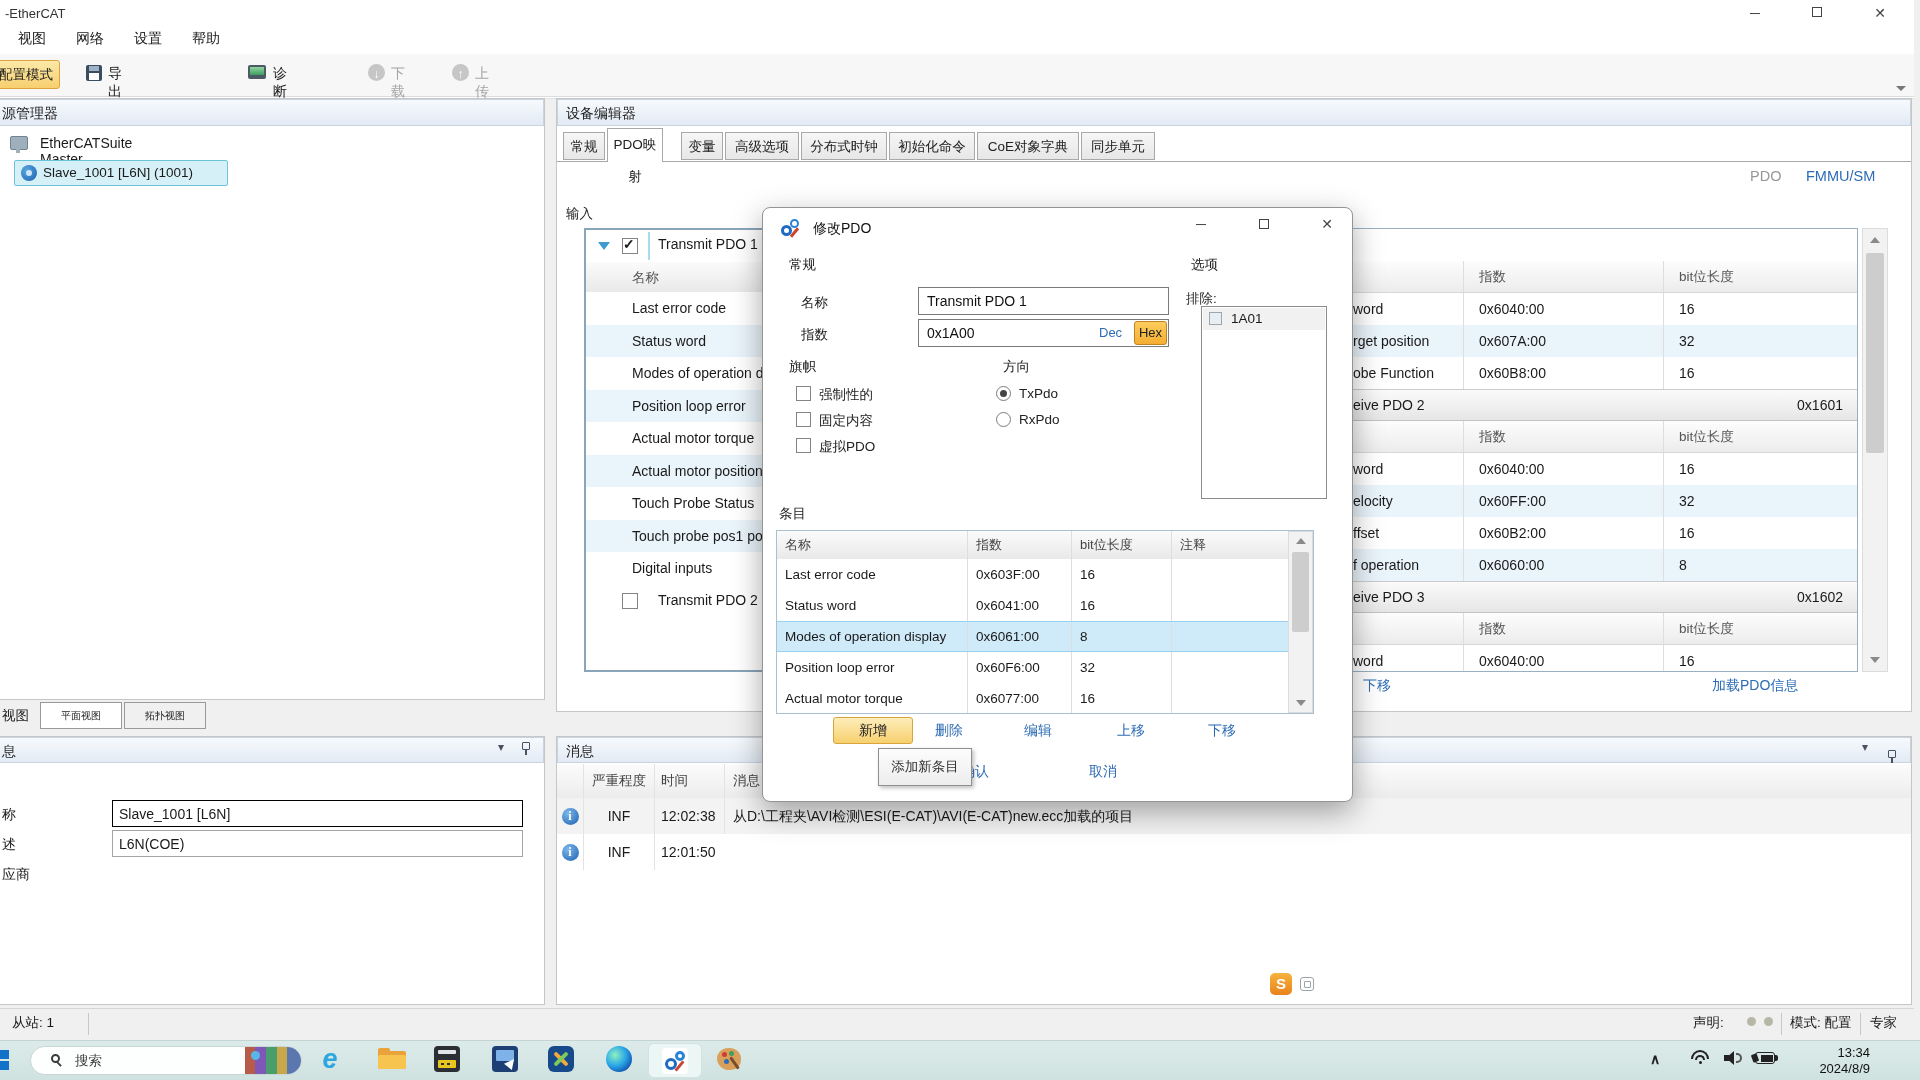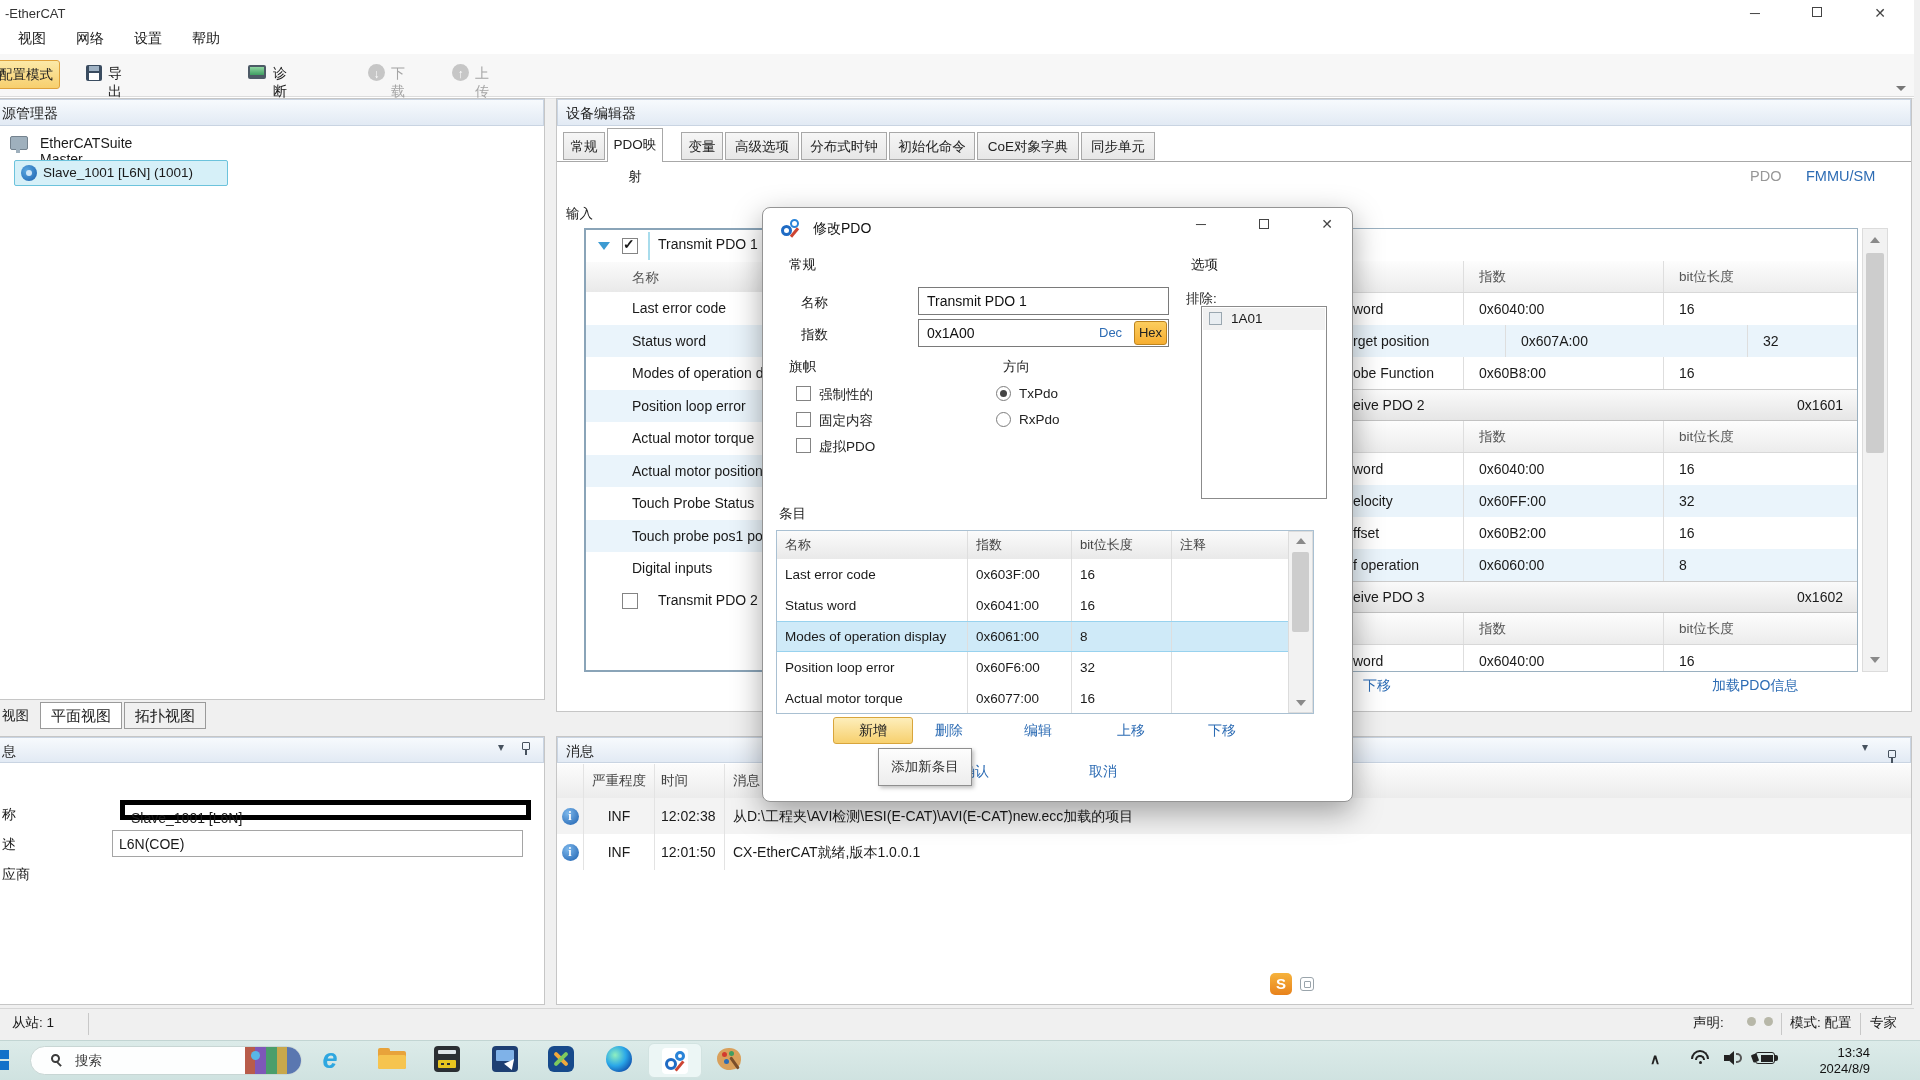--- a/index.html
+++ b/index.html
@@ -7,21 +7,21 @@
           font-family:"Liberation Sans",sans-serif;color:#1a1a1a;-webkit-font-smoothing:antialiased;}
   .abs{position:absolute;}
   .hdrbar{background:linear-gradient(#f7fafd,#e2eaf4);border:1px solid #c9d4e2;box-sizing:border-box;
           font-size:14px;color:#222;line-height:26px;}
   .panel{background:#fff;border:1px solid #c6c6c6;box-sizing:border-box;}
   .link{color:#2d6cb4;font-size:14px;cursor:pointer;}
   .graylink{color:#979797;font-size:14px;}
   .tab{position:absolute;top:132px;height:28px;line-height:27px;text-align:center;font-size:13.5px;
        background:linear-gradient(#f6f6f6,#e7e7e7);border:1px solid #a8a8a8;box-sizing:border-box;color:#222;}
   .tab.on{top:128px;height:34px;line-height:32px;background:#fff;border-bottom:none;z-index:3;}
-  .vtab{position:absolute;top:702px;height:27px;line-height:25px;text-align:center;font-size:15px;
+  .vtab{position:absolute;top:702px;height:27px;line-height:25px;text-align:center;font-size:10px;
         background:#f0f0f0;border:1px solid #9a9a9a;box-sizing:border-box;}
   .vtab.on{background:#fff;}
   .cb{position:absolute;width:15px;height:15px;background:#fff;border:1px solid #848484;box-sizing:border-box;}
   .cb.on:after{content:"✓";position:absolute;left:0px;top:-3px;font-size:14px;font-weight:bold;color:#1a1a1a;}
   .cb.gray{background:#e9eef2;border-color:#9aa7b0;}
   .radio{position:absolute;width:15px;height:15px;border:1px solid #7d7d7d;border-radius:50%;background:#fff;box-sizing:border-box;}
   .radio.on:after{content:"";position:absolute;left:3px;top:3px;width:7px;height:7px;border-radius:50%;background:#444;}
   .tri-down{width:0;height:0;border-left:6px solid transparent;border-right:6px solid transparent;border-top:8px solid #3d9bd2;}
   .txrow{position:absolute;left:586px;width:580px;height:33px;line-height:33px;font-size:14px;
          padding-left:46px;box-sizing:border-box;background:#fff;}
@@ -135,21 +135,21 @@
   <div class="vtab on" style="left:40px;width:82px;"><span>平面视图</span></div>
   <div class="vtab" style="left:124px;width:82px;"><span>拓扑视图</span></div>
 
   <div class="abs panel" style="left:-2px;top:736px;width:547px;height:269px;"></div>
   <div class="abs hdrbar" style="left:-1px;top:737px;width:545px;height:26px;">
     <span style="padding-left:2px;">息</span>
   </div>
   <span class="abs" style="left:498px;top:740px;font-size:12px;color:#47525e;">▾</span>
   <div class="abs pin" style="left:522px;top:742px;"></div>
   <span class="abs" style="left:2px;top:806px;font-size:14px;">称</span>
-  <div class="abs" style="left:120px;top:800px;width:411px;height:20px;border:5px solid #000000;box-sizing:border-box;line-height:25px;background:#fff;">
+  <div class="abs" style="left:112px;top:800px;width:411px;height:27px;border:1px solid #000000;box-sizing:border-box;line-height:25px;background:#fff;">
     <span style="padding-left:6px;font-size:14px;">Slave_1001 [L6N]</span>
   </div>
   <span class="abs" style="left:2px;top:836px;font-size:14px;">述</span>
   <div class="abs" style="left:112px;top:830px;width:411px;height:27px;border:1px solid #a5a5a5;box-sizing:border-box;line-height:25px;background:#fff;">
     <span style="padding-left:6px;font-size:14px;">L6N(COE)</span>
   </div>
   <span class="abs" style="left:2px;top:866px;font-size:14px;">应商</span>
 
   <div class="abs panel" style="left:556px;top:98px;width:1356px;height:614px;"></div>
   <div class="abs hdrbar" style="left:557px;top:99px;width:1354px;height:27px;">
@@ -196,21 +196,21 @@
     <div class="rxch" style="top:32px;">
       <span class="rc-n"></span>
         <span class="rc-i">指数</span>
         <span class="rc-b">bit位长度</span>
     </div>
     <div class="rxrow" style="top:64px;">
       <span class="rc-n">word</span>
         <span class="rc-i">0x6040:00</span>
         <span class="rc-b">16</span>
     </div>
-    <div class="rxrow pale" style="top:96px;gap:42px;">
+    <div class="rxrow pale" style="top:96px;">
       <span class="rc-n">rget position</span>
         <span class="rc-i">0x607A:00</span>
         <span class="rc-b">32</span>
     </div>
     <div class="rxrow" style="top:128px;">
       <span class="rc-n">obe Function</span>
         <span class="rc-i">0x60B8:00</span>
         <span class="rc-b">16</span>
     </div>
     <div class="rxg" style="top:160px;">
@@ -285,21 +285,20 @@
     <span class="mc-s">INF</span>
     <span class="mc-t">12:02:38</span>
     <span class="mc-m">从D:\工程夹\AVI检测\ESI(E-CAT)\AVI(E-CAT)new.ecc加载的项目</span>
   </div>
   <div class="mrow" style="top:834px;background:#fff;">
     <span class="mc-i">
         <span style="display:inline-block;width:17px;height:17px;border-radius:50%;background:radial-gradient(circle at 35% 30%,#7db8ec,#1c5fae);color:#fff;font-weight:bold;font-size:12px;text-align:center;line-height:17px;font-family:'Liberation Serif',serif;">i</span>
       </span>
     <span class="mc-s">INF</span>
     <span class="mc-t">12:01:50</span>
-    <span class="mc-m">CX-EtherCAT就绪,版本1.0.0.1</span>
   </div>
 
   <div class="abs" style="left:1270px;top:973px;width:22px;height:22px;border-radius:5px;background:linear-gradient(#f6b33d,#e8821c);color:#fff;font-weight:bold;font-size:15px;text-align:center;line-height:22px;"><span>S</span></div>
   <div class="abs" style="left:1300px;top:977px;width:14px;height:14px;border:1.5px solid #9aa4ab;border-radius:3px;box-sizing:border-box;">
     <div class="abs" style="left:3px;top:3px;width:5px;height:5px;border:1px solid #9aa4ab;border-radius:1px;"></div>
   </div>
 
   <div class="abs" style="left:0;top:1008px;width:1914px;height:32px;background:#f0f0f0;border-top:1px solid #d6d6d6;"></div>
   <span class="abs" style="left:12px;top:1014px;font-size:13.5px;">从站: 1</span>
   <div class="sb-sep" style="left:88px;"></div>

